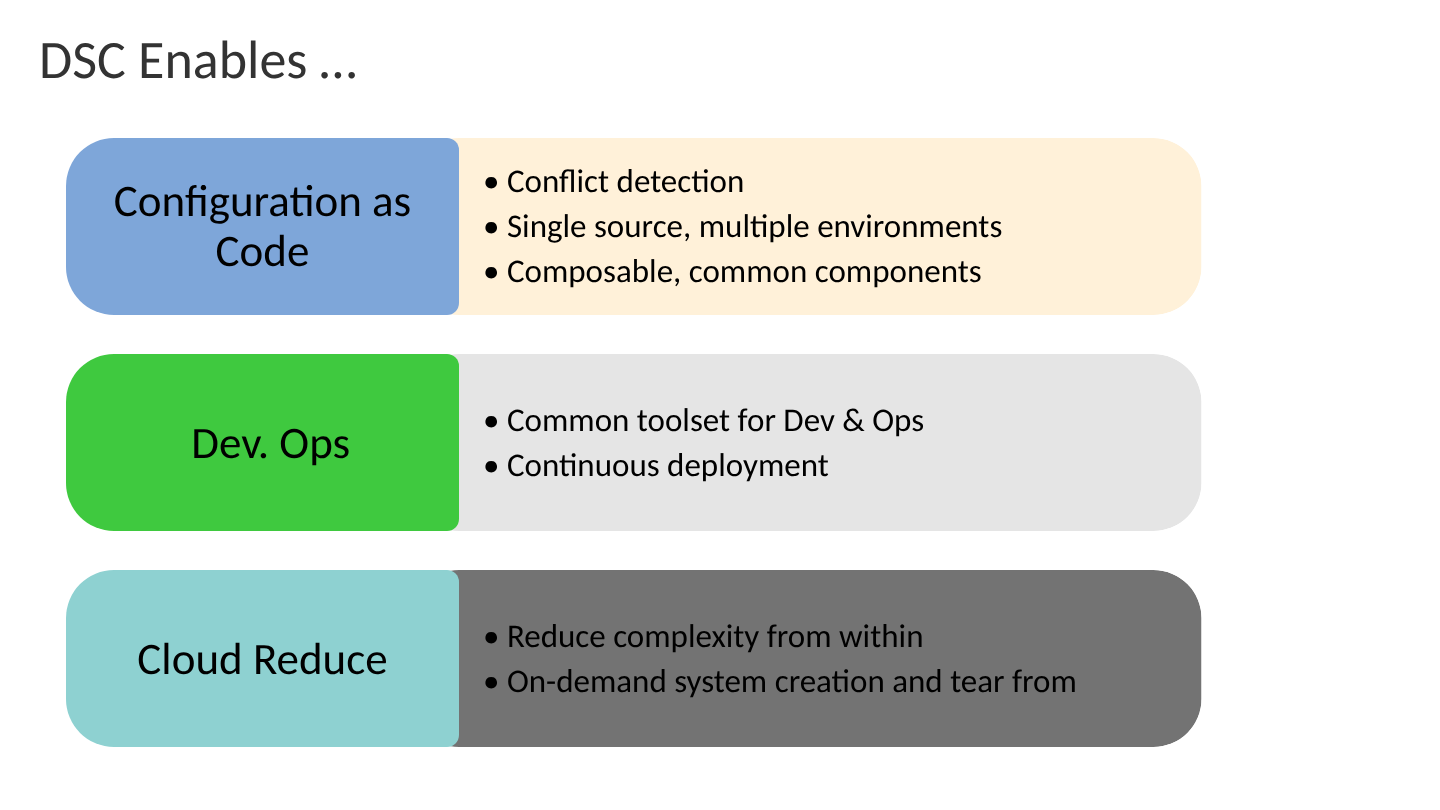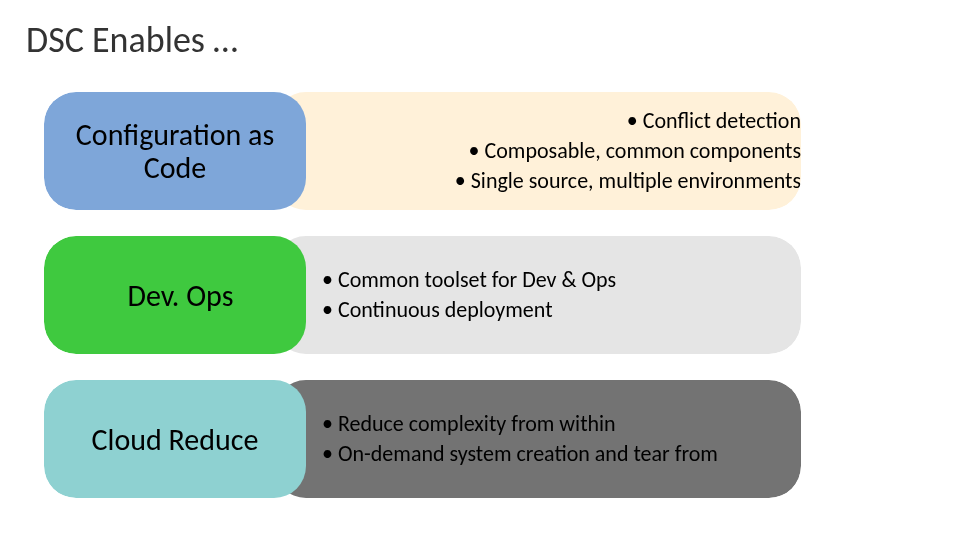--- a/index.html
+++ b/index.html
@@ -1,44 +1,44 @@
 <!DOCTYPE html>
 <html><head>
 <meta charset="utf-8">
 <style>
   * { box-sizing: border-box; margin: 0; padding: 0; }
   html, body { width: 960px; height: 540px; background: #fff; font-family: "Segoe UI", Calibri, Arial, sans-serif; color: #000; }
   .slide { width: 845px; height: 540px; position: relative; padding: 18px 20px 0 20px; }
   .title { font-size: 36px; font-weight: 300; color: #333; margin-left: 6px; margin-bottom: 30px; }
   .rows { display: flex; flex-direction: column; gap: 26px; padding: 0 24px; }
   .row { display: flex; align-items: stretch; height: 118px; border-radius: 32px; overflow: hidden; position: relative; }
-  .pill { width: 262px; flex: 0 0 262px; display: flex; align-items: center; justify-content: center; text-align: center; font-size: 30px; color: #000; border-radius: 32px; line-height: 1.1; padding: 0 10px; position: relative; z-index: 2; }
+  .pill { width: 262px; flex: 0 0 262px; display: flex; align-items: center; justify-content: center; text-align: center; font-size: 30px; color: #000; border-radius: 8px; line-height: 1.1; padding: 0 10px; position: relative; z-index: 2; }
   .points { flex: 1; display: flex; flex-direction: column; justify-content: center; padding-left: 48px; font-size: 22px; line-height: 1.35; margin-left: -32px; border-radius: 32px; position: relative; z-index: 1; }
   .points span::before { content: "• "; }
   .row1 .pill   { background: #7ea6d9; }
-  .row1 .points { background: #fff1d9; text-align: right; }
+  .row1 .points { background: #fff1d9; }
   .row2 .pill   { background: #3fc93f; padding-left: 21px; }
   .row2 .points { background: #e5e5e5; }
   .row3 .pill   { background: #8ed1d1; }
   .row3 .points { background: #737373; }
 </style>
 </head>
 <body>
 
 <div class="slide">
   <h1 class="title">DSC Enables …</h1>
 
   <div class="rows">
 
     <div class="row row1">
       <div class="pill">Configuration as Code</div>
       <div class="points">
         <span>Conflict detection</span>
+        <span>Single source, multiple environments</span>
         <span>Composable, common components</span>
-        <span>Single source, multiple environments</span>
       </div>
     </div>
 
     <div class="row row2">
       <div class="pill">Dev. Ops</div>
       <div class="points">
         <span>Common toolset for Dev &amp; Ops</span>
         <span>Continuous deployment</span>
       </div>
     </div>

